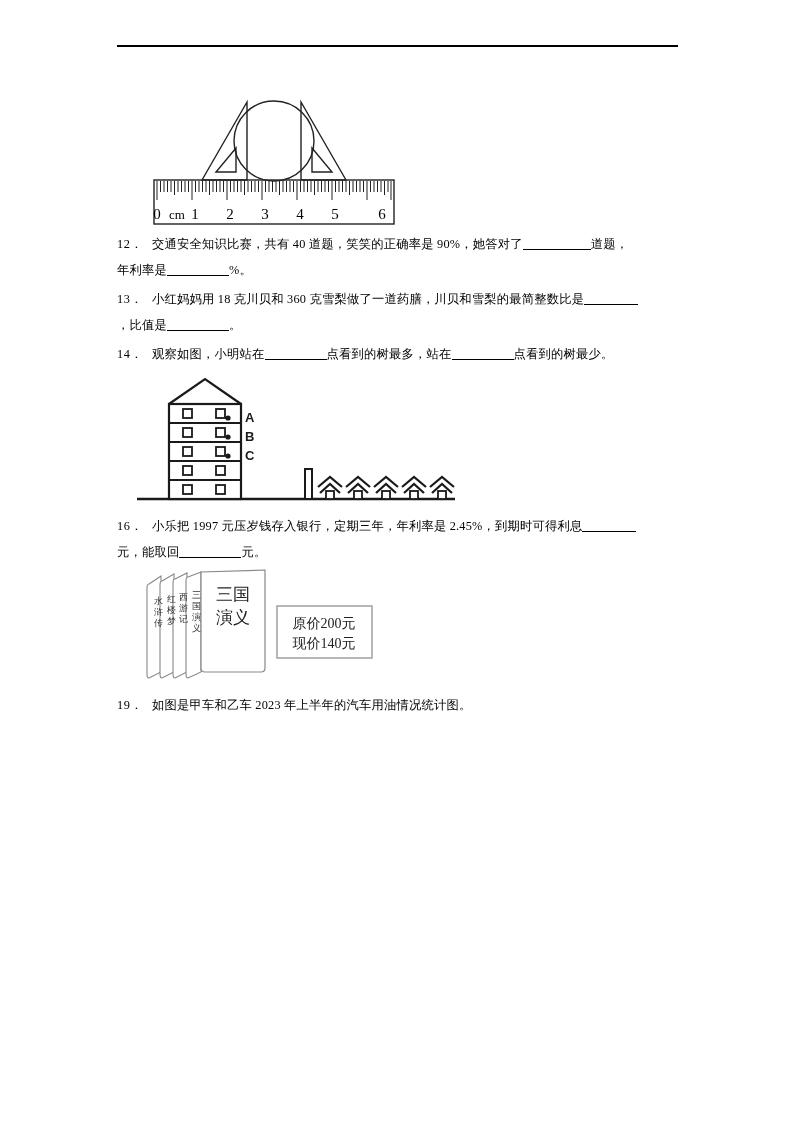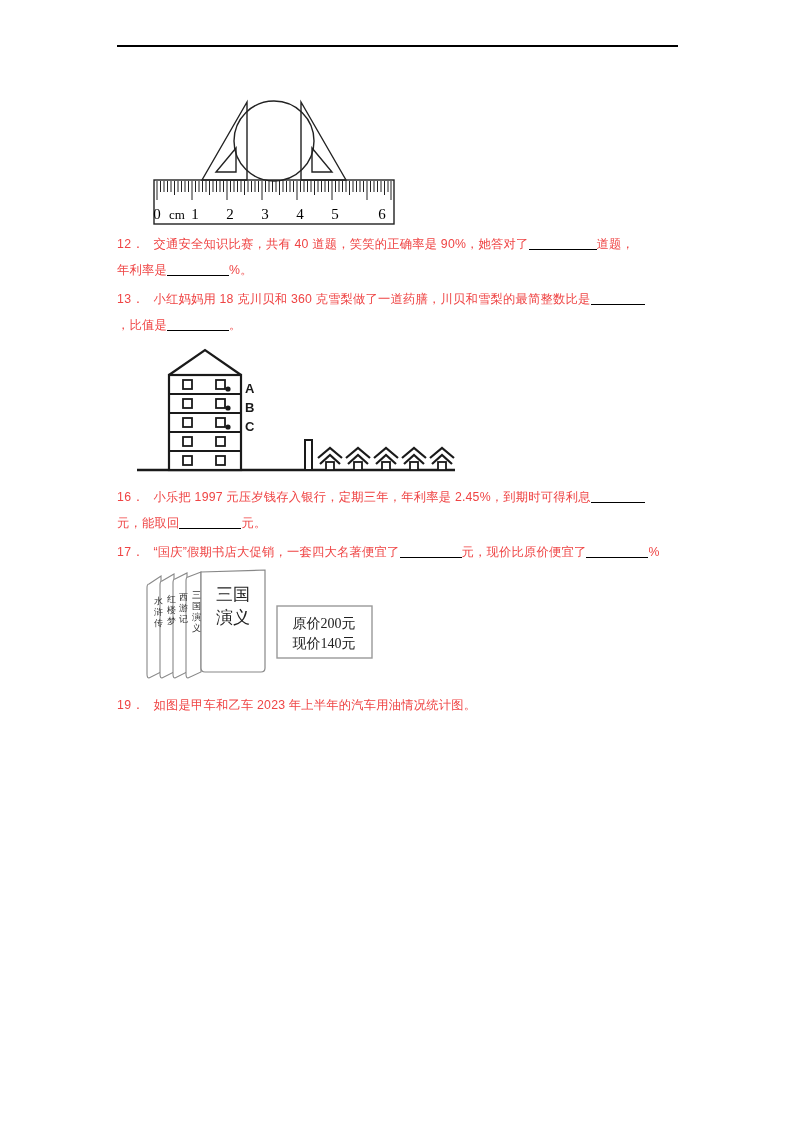--- a/index.html
+++ b/index.html
@@ -33,25 +33,25 @@
     position: absolute;
     left: 117px;
     top: 78px;
     width: 566px;
   }
 
   
   .q {
     font-size: 12.3px;
     line-height: 26px;
-    color: #ef4444;
+    color: #000000;
     letter-spacing: 0.2px;
     text-align: justify;
     margin: 0 0 3px 0;
-    font-family: Liberation Sans, sans-serif;
+    font-family: Liberation Serif, serif;
   }
   .qnum {
     letter-spacing: 0.5px;
   }
   .blank {
     display: inline-block;
     border-bottom: 1px solid #000;
     vertical-align: -2px;
   }
   .b-sm { width: 54px; }
@@ -226,20 +226,23 @@
     <div class="q">
       <span class="qnum">12．</span><span class="sp"></span><span>交通安全知识比赛，共有 40 道题，笑笑的正确率是 90%，她答对了</span><span class="blank b-lg"></span><span>道题，</span><br>
       <span>年利率是</span><span class="blank b-md"></span><span>%。</span>
     </div>
 
     <div class="q">
       <span class="qnum">13．</span><span class="sp"></span><span>小红妈妈用 18 克川贝和 360 克雪梨做了一道药膳，川贝和雪梨的最简整数比是</span><span class="blank b-sm"></span><br>
       <span>，比值是</span><span class="blank b-md"></span><span>。</span>
     </div>
 
+    <div class="q">
+      <span class="qnum">14．</span><span class="sp"></span><span>观察如图，小明站在</span><span class="blank b-md"></span><span>点看到的树最多，站在</span><span class="blank b-md"></span><span>点看到的树最少。</span>
+    </div>
 
     <div class="fig-building">
       <svg width="340" height="140" viewBox="0 0 340 140" xmlns="http://www.w3.org/2000/svg">
 
         <line x1="0" y1="128" x2="318" y2="128" stroke="#1a1a1a" stroke-width="2.6"></line>
 
         <polyline points="32,33 68,8 104,33" fill="none" stroke="#1a1a1a" stroke-width="2.2"></polyline>
 
         <rect x="32" y="33" width="72" height="95" fill="#fff" stroke="#1a1a1a" stroke-width="2.2"></rect>
 
@@ -304,23 +307,20 @@
         </g>
       </svg>
     </div>
 
 
     <div class="q">
       <span class="qnum">16．</span><span class="sp"></span><span>小乐把 1997 元压岁钱存入银行，定期三年，年利率是 2.45%，到期时可得利息</span><span class="blank b-sm"></span><br>
       <span>元，能取回</span><span class="blank b-md"></span><span>元。</span>
     </div>
 
-    <div class="q">
-      <span class="qnum">17．</span><span class="sp"></span><span>“国庆”假期书店大促销，一套四大名著便宜了</span><span class="blank b-md"></span><span>元，现价比原价便宜了</span><span class="blank b-md"></span><span>%</span>
-    </div>
 
     <div class="fig-books">
       <svg width="250" height="120" viewBox="0 0 250 120" xmlns="http://www.w3.org/2000/svg">
 
         <g fill="#ffffff" stroke="#888" stroke-width="1.1">
           <path d="M12,16 L24,8 L24,104 L12,110 Q10,110 10,106 L10,20 Q10,16 12,16 Z"></path>
           <path d="M25,13 L37,6 L37,104 L25,110 Q23,110 23,106 L23,17 Q23,13 25,13 Z"></path>
           <path d="M38,11 L50,5 L50,104 L38,110 Q36,110 36,106 L36,15 Q36,11 38,11 Z"></path>
           <path d="M51,9 L64,4 L64,104 L51,110 Q49,110 49,106 L49,13 Q49,9 51,9 Z"></path>
         </g>

